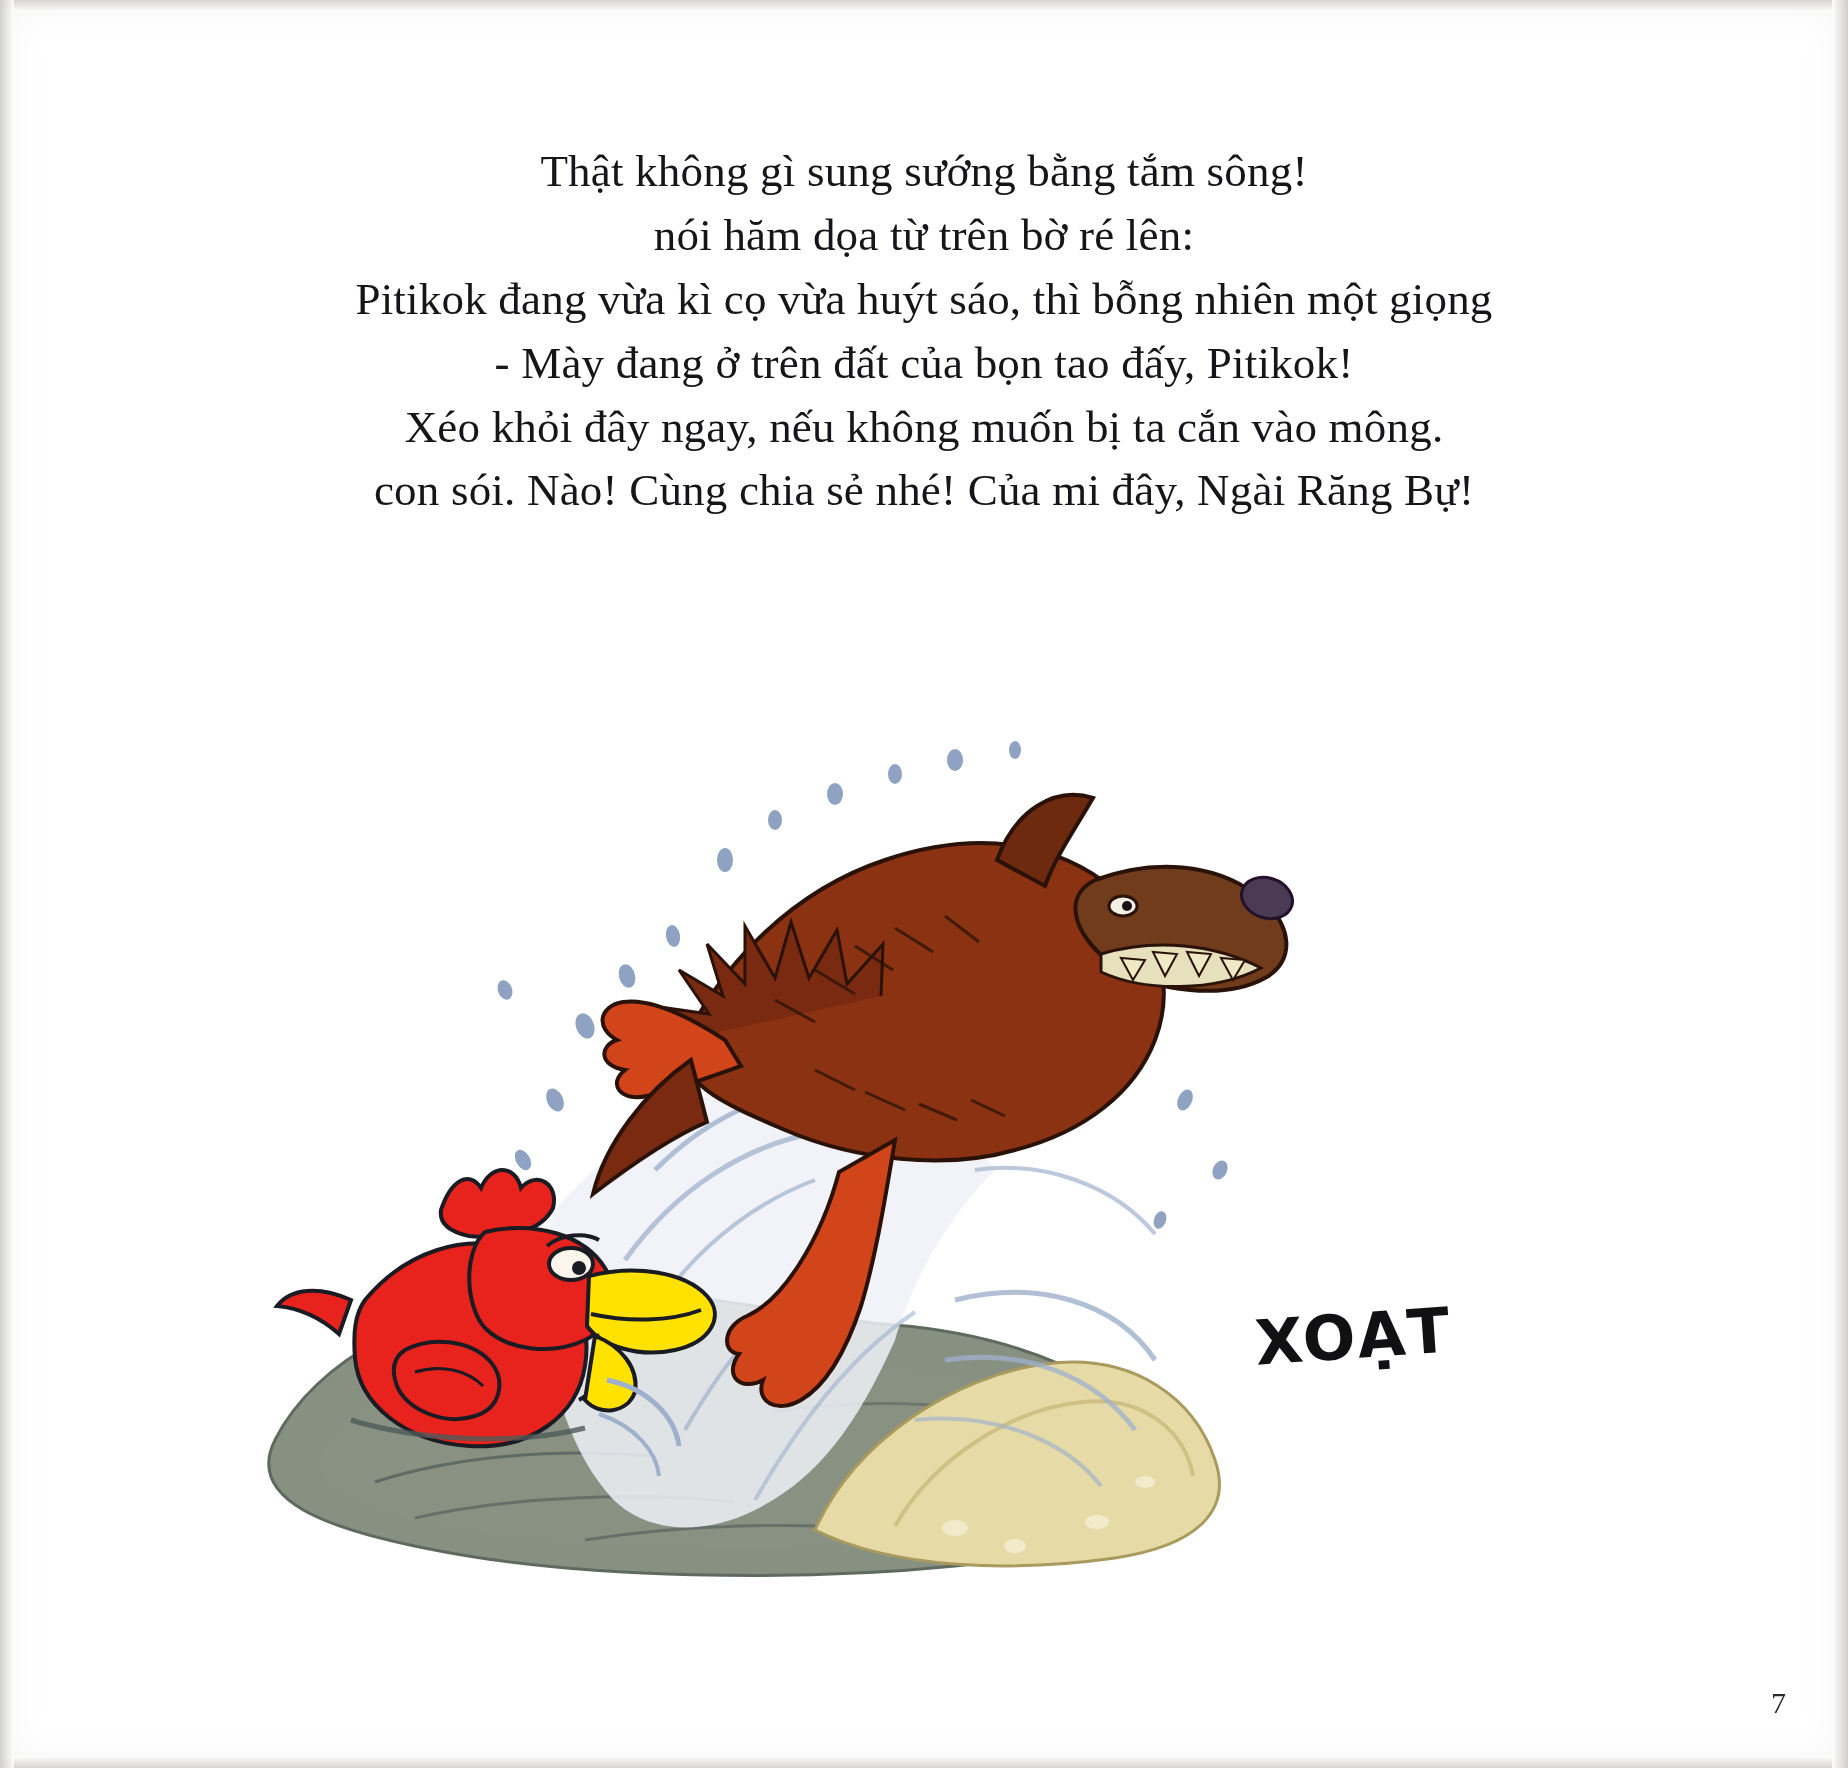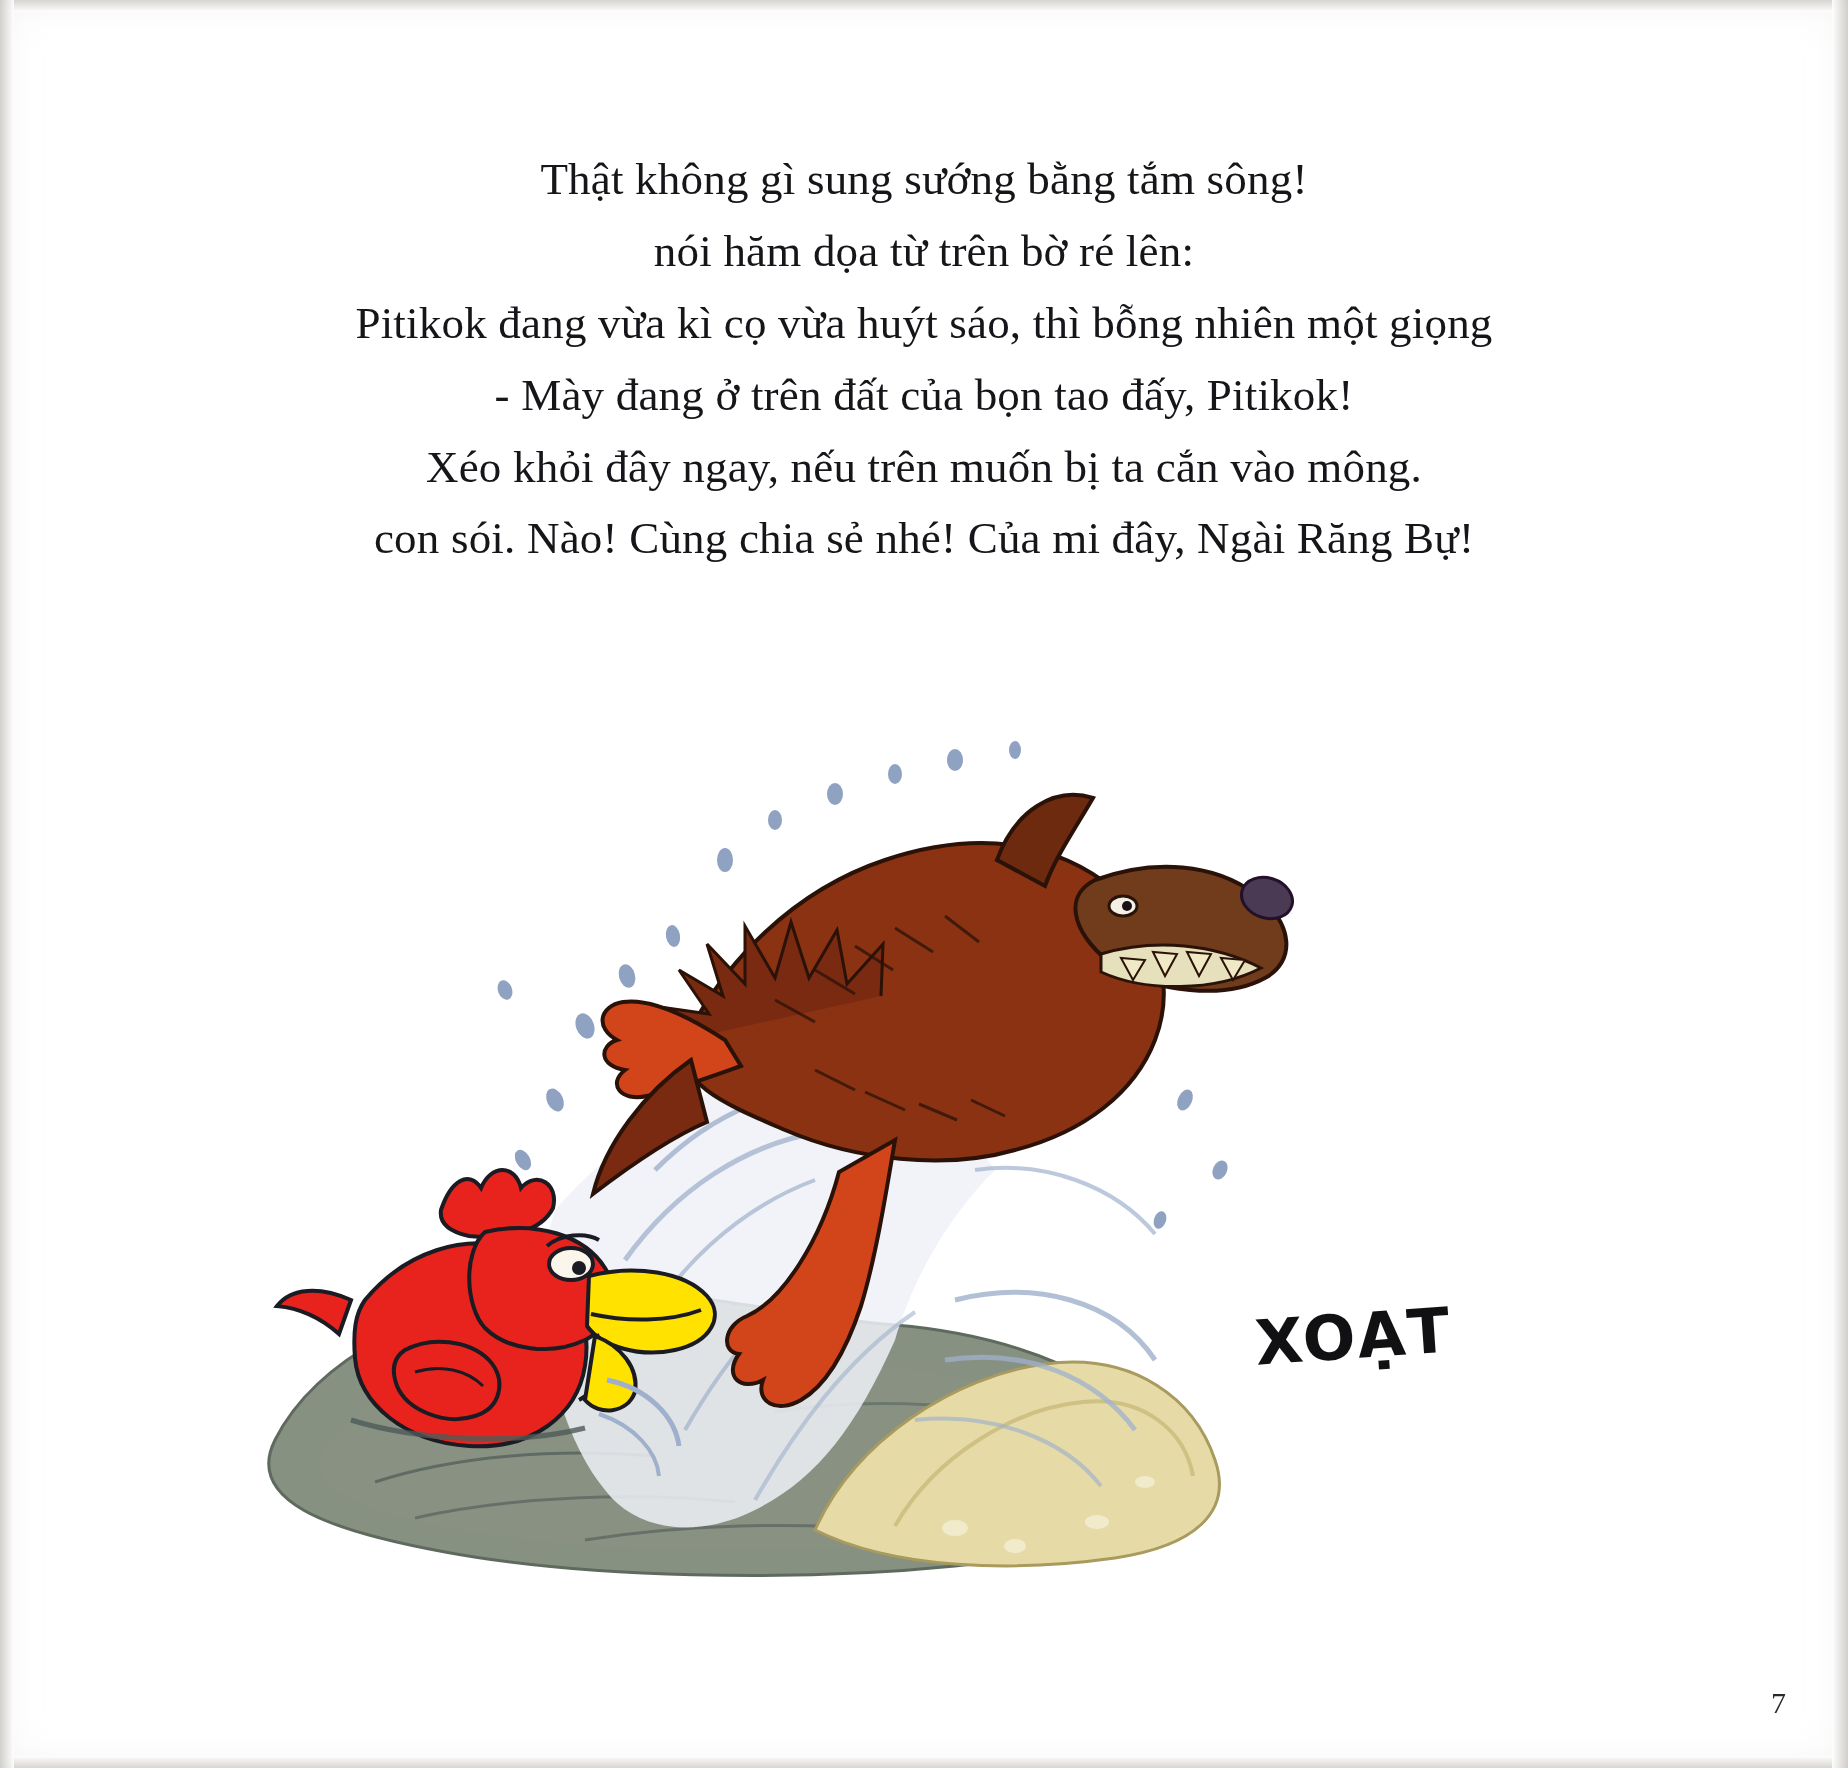--- a/index.html
+++ b/index.html
@@ -64,21 +64,21 @@
     left: 150px;
     top: 140px;
     width: 1548px;
     text-align: center;
     color: #16161a;
     font-size: 45px;
     line-height: 1.42;
     letter-spacing: 0.2px;
   }
   .story-text p {
-    margin: 8px;
+    margin: 0;
   }
 
   .illustration {
     position: absolute;
     left: 255px;
     top: 740px;
     width: 1240px;
     height: 860px;
   }
   .illustration svg {
@@ -116,21 +116,21 @@
   <div class="edge-top"></div>
   <div class="edge-bottom"></div>
   <div class="edge-left"></div>
   <div class="edge-right"></div>
 
   <div class="story-text">
     <p>Thật không gì sung sướng bằng tắm sông!</p>
     <p>nói hăm dọa từ trên bờ ré lên:</p>
     <p>Pitikok đang vừa kì cọ vừa huýt sáo, thì bỗng nhiên một giọng</p>
     <p>- Mày đang ở trên đất của bọn tao đấy, Pitikok!</p>
-    <p>Xéo khỏi đây ngay, nếu trên muốn bị ta cắn vào mông.</p>
+    <p>Xéo khỏi đây ngay, nếu không muốn bị ta cắn vào mông.</p>
     <p>con sói. Nào! Cùng chia sẻ nhé! Của mi đây, Ngài Răng Bự!</p>
   </div>
 
   <div class="illustration">
     <svg viewBox="0 0 1240 860" xmlns="http://www.w3.org/2000/svg">
 
       <g>
         <path d="M20,700 C60,620 170,560 300,552 C430,545 520,575 640,585 C760,595 870,640 900,700 C930,760 840,812 700,826 C540,842 330,838 190,812 C70,790 -10,760 20,700 Z" fill="#7d8878" opacity="0.92" stroke="#525e52" stroke-width="3"></path>
         <path d="M70,706 C120,646 220,600 330,596 C450,592 530,616 640,628 C740,638 830,672 854,714 C876,754 790,790 668,802 C520,816 330,812 206,790 C106,772 46,748 70,706 Z" fill="#8a9382" opacity="0.75"></path>
 

